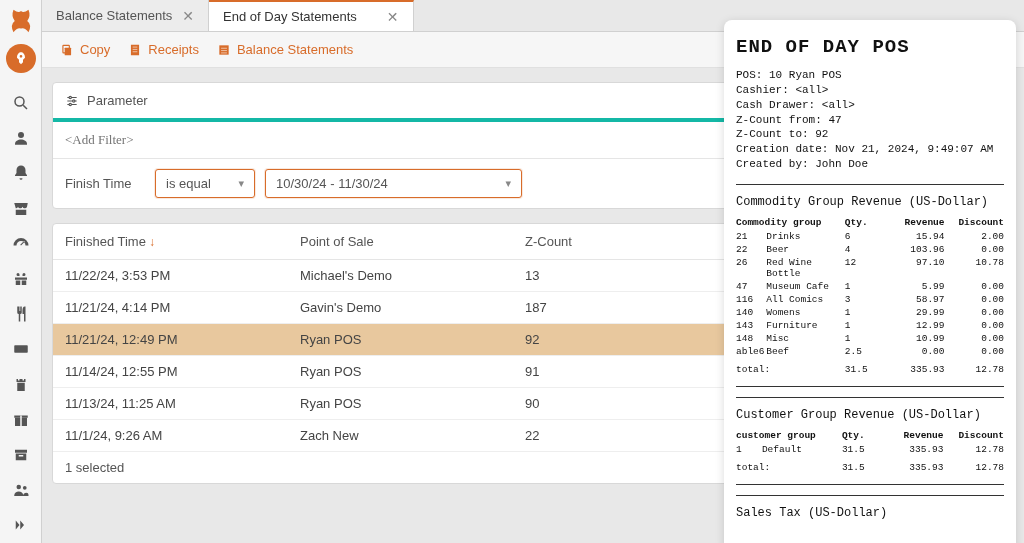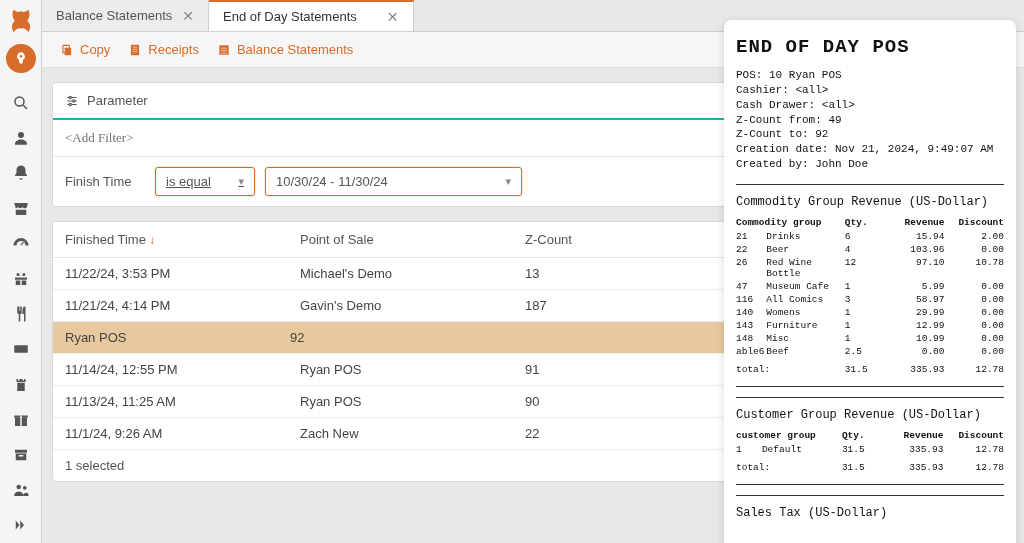--- a/index.html
+++ b/index.html
@@ -12,27 +12,27 @@
 .main { flex: 1; display: flex; flex-direction: column; background: #e8e8e8; overflow: hidden; }
 .tabs { display: flex; background: #e8e8e8; border-bottom: 1px solid #d0d0d0; height: 32px; align-items: stretch; }
 .tab { display: flex; align-items: center; padding: 0 14px; color: #555; cursor: pointer; border-right: 1px solid #d0d0d0; font-size: 13px; background: #ececec; }
 .tab.active { background: #fff; color: #333; font-weight: 500; border-top: 2px solid #d86c2a; gap: 20px; }
 .tab .close { margin-left: 10px; color: #888; font-size: 14px; }
 .toolbar { display: flex; align-items: center; gap: 18px; padding: 10px 18px; background: #f6f6f6; border-bottom: 1px solid #e0e0e0; }
 .toolbar-item { display: flex; align-items: center; gap: 6px; color: #d86c2a; cursor: pointer; font-size: 13px; }
 .toolbar-item svg { width: 14px; height: 14px; }
 .content { padding: 14px 10px; }
 .panel { background: #fff; border: 1px solid #d8d8d8; border-radius: 4px; overflow: hidden; }
-.panel-header { display: flex; align-items: center; gap: 8px; padding: 10px 12px; border-bottom: 2px solid #14b8a6; color: #555; font-size: 13px; }
+.panel-header { display: flex; align-items: center; gap: 8px; padding: 10px 12px; border-bottom: 4px solid #14b8a6; color: #555; font-size: 13px; }
 .filter-row { padding: 8px 12px; border-bottom: 1px solid #e5e5e5; }
 .filter-input { width: 100%; border: none; color: #888; font-size: 13px; padding: 2px 0; background: transparent; font-family: Liberation Serif, serif; }
 .filter-controls { display: flex; align-items: center; gap: 10px; padding: 10px 12px; }
 .filter-label { color: #555; font-size: 13px; min-width: 80px; }
 .select { border: 1px solid #d86c2a; background: #fff; padding: 6px 10px; border-radius: 3px; color: #555; font-size: 13px; display: flex; align-items: center; justify-content: space-between; cursor: pointer; box-shadow: 0 0 0 1px rgba(216,108,42,0.15); }
-.select.w1 { width: 100px; text-decoration: underline; }
+.select.w1 { width: 100px; }
 .select.w2 { width: 257px; }
 .chev { color: #888; font-size: 11px; margin-left: 6px; }
 .table { margin-top: 14px; background: #fff; border: 1px solid #d8d8d8; border-radius: 4px; overflow: hidden; }
 .thead { display: flex; padding: 10px 12px; border-bottom: 1px solid #e5e5e5; color: #555; font-size: 13px; font-weight: 500; }
 .col1 { flex: 0 0 235px; }
 .col2 { flex: 0 0 225px; }
 .col3 { flex: 1; }
 .sort-arrow { color: #d86c2a; font-size: 12px; margin-left: 3px; }
 .trow { display: flex; padding: 8px 12px; border-bottom: 1px solid #eee; color: #444; font-size: 13px; cursor: pointer; }
 .trow.selected { background: #e8c89e; }
@@ -224,20 +224,21 @@
             <div class="col1">11/22/24, 3:53 PM</div>
             <div class="col2">Michael's Demo</div>
             <div class="col3">13</div>
           </div>
           <div class="trow">
             <div class="col1">11/21/24, 4:14 PM</div>
             <div class="col2">Gavin's Demo</div>
             <div class="col3">187</div>
           </div>
           <div class="trow selected">
+            <div class="col1">11/21/24, 12:49 PM</div>
             <div class="col2">Ryan POS</div>
             <div class="col3">92</div>
           </div>
           <div class="trow">
             <div class="col1">11/14/24, 12:55 PM</div>
             <div class="col2">Ryan POS</div>
             <div class="col3">91</div>
           </div>
           <div class="trow">
             <div class="col1">11/13/24, 11:25 AM</div>
@@ -254,21 +255,21 @@
     </div>
   </div>
 </div>
 
 <div class="receipt">
   <h1>END OF DAY POS</h1>
   <div class="meta">
     <div>POS: 10 Ryan POS</div>
     <div>Cashier: &lt;all&gt;</div>
     <div>Cash Drawer: &lt;all&gt;</div>
-    <div>Z-Count from: 49</div>
+    <div>Z-Count from: 47</div>
     <div>Z-Count to: 92</div>
     <div>Creation date: Nov 21, 2024, 9:49:07 AM</div>
     <div>Created by: John Doe</div>
   </div>
   <hr>
   <div class="section-title">Commodity Group Revenue (US-Dollar)</div>
   <table class="rtable">
     <thead>
         <tr>
       <th class="rc1" colspan="2">Commodity group</th>

